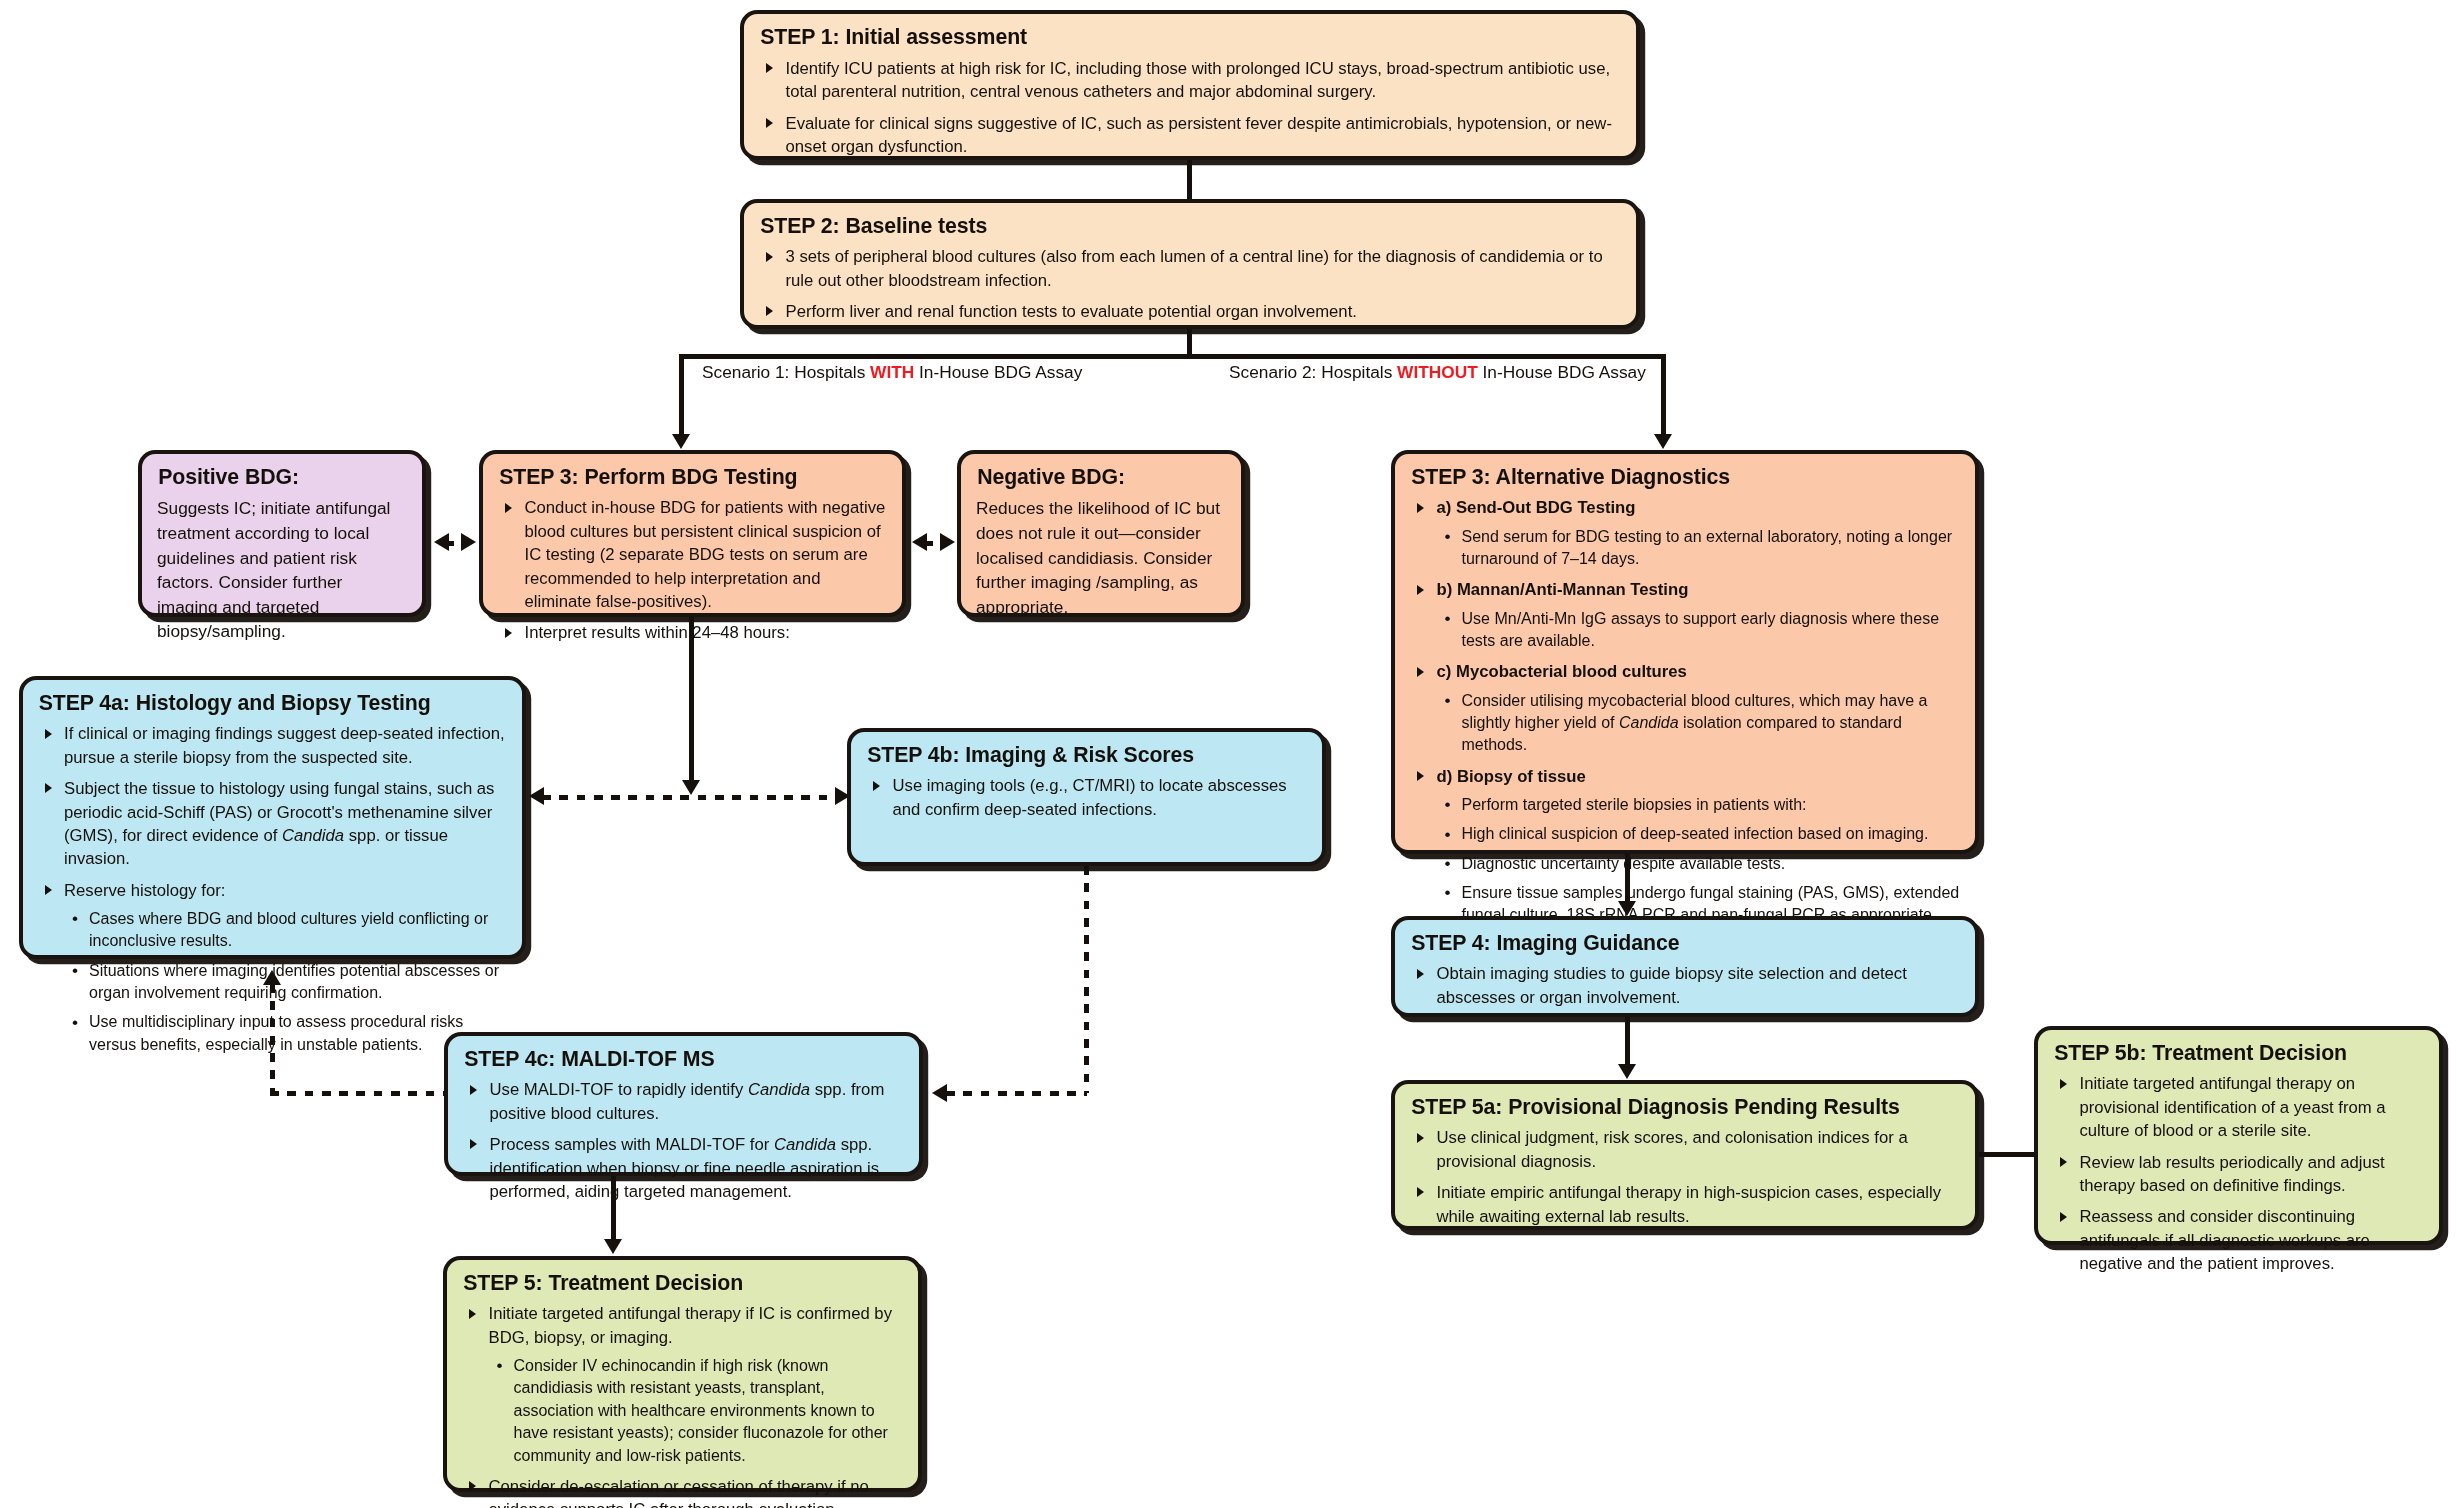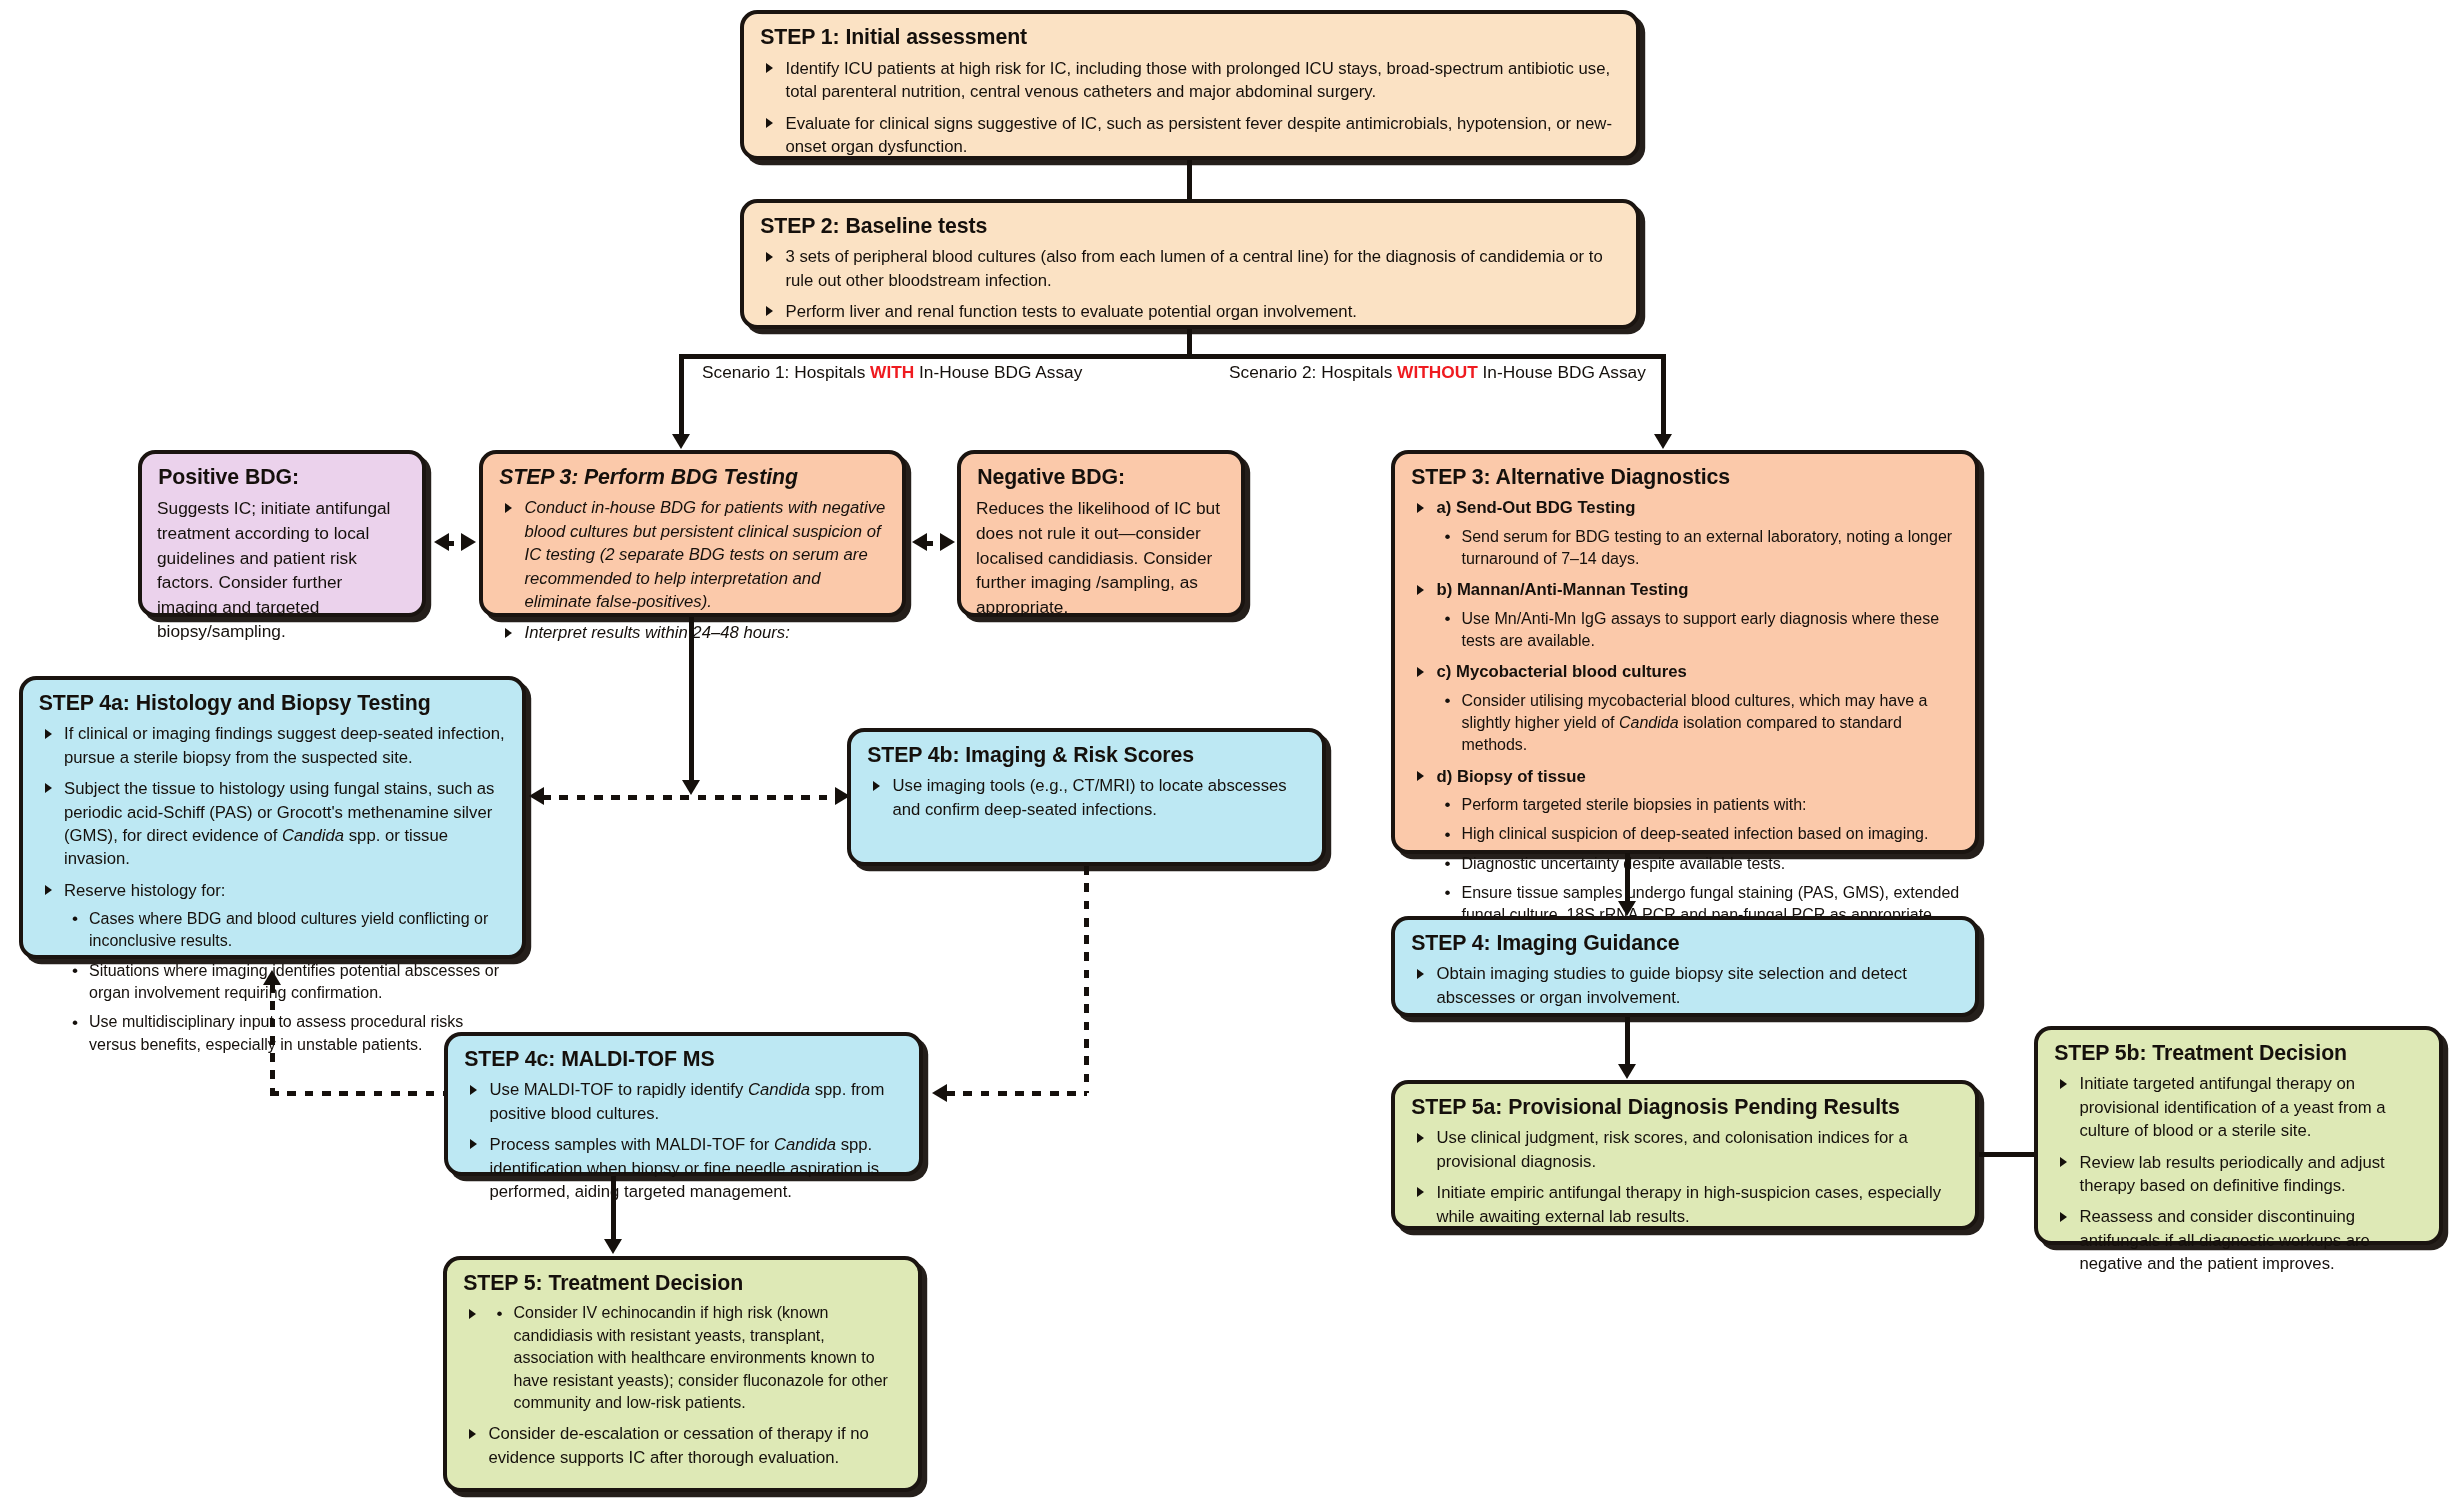--- a/index.html
+++ b/index.html
@@ -145,21 +145,21 @@
 
   <div class="box f-purple" style="left:138px;top:450px;width:288px;height:167px;">
     <div class="ttl">Positive BDG:</div>
     <div class="plain">Suggests IC; initiate antifungal treatment according to local guidelines and patient risk factors. Consider further imaging and targeted biopsy/sampling.</div>
   </div>
 
   <div class="arrowL" style="left:434px;top:533px;"></div>
   <div class="dotH" style="left:445px;top:541px;width:23px;"></div>
   <div class="arrowR" style="left:461px;top:533px;"></div>
 
-  <div class="box f-salmon" style="left:479px;top:450px;width:427px;height:167px;font-style:italic;">
+  <div class="box f-salmon" style="left:479px;top:450px;width:427px;height:167px;">
     <div class="ttl">STEP 3: Perform BDG Testing</div>
     <ul class="b">
       <li>Conduct in-house BDG for patients with negative blood cultures but persistent clinical suspicion of IC testing (2 separate BDG tests on serum are recommended to help interpretation and eliminate false-positives).</li>
       <li>Interpret results within 24–48 hours:</li>
     </ul>
   </div>
 
   <div class="arrowL" style="left:912px;top:533px;"></div>
   <div class="dotH" style="left:924px;top:541px;width:23px;"></div>
   <div class="arrowR" style="left:940px;top:533px;"></div>
@@ -215,20 +215,21 @@
     </ul>
   </div>
 
   <div class="ln vl" style="left:611px;top:1176px;height:66px;"></div>
   <div class="arrowD" style="left:604px;top:1239px;"></div>
 
   <div class="box f-green" style="left:443px;top:1256px;width:479px;height:236px;">
     <div class="ttl">STEP 5: Treatment Decision</div>
     <ul class="b">
       <li>
+        <span>Initiate targeted antifungal therapy if IC is confirmed by BDG, biopsy, or imaging.</span>
         <ul class="sub">
           <li>Consider IV echinocandin if high risk (known candidiasis with resistant yeasts, transplant, association with healthcare environments known to have resistant yeasts); consider fluconazole for other community and low-risk patients.</li>
         </ul>
       </li>
       <li>Consider de-escalation or cessation of therapy if no evidence supports IC after thorough evaluation.</li>
     </ul>
   </div>
 
   <div class="box f-salmon" style="left:1391px;top:450px;width:588px;height:404px;">
     <div class="ttl">STEP 3: Alternative Diagnostics</div>

